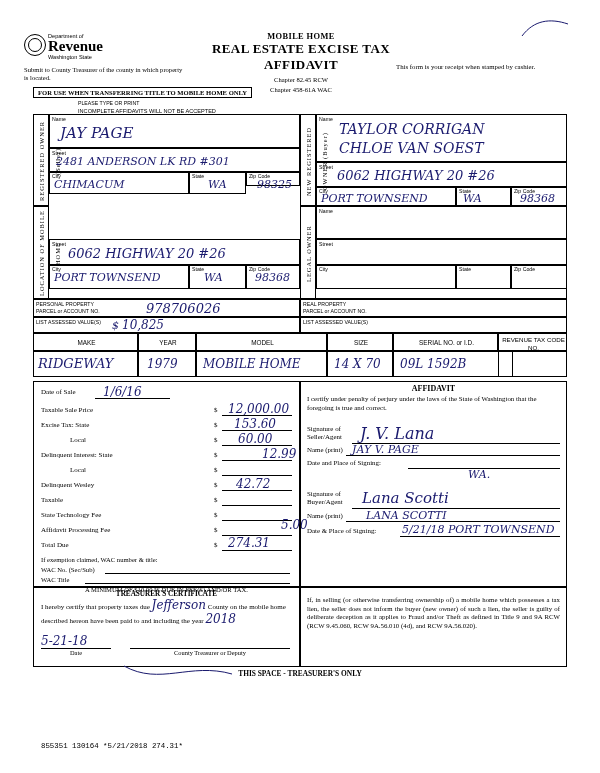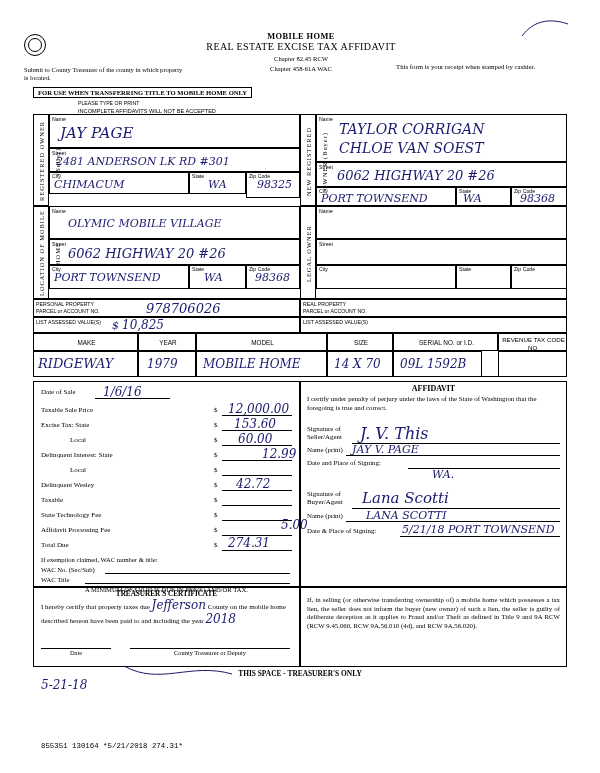--- a/index.html
+++ b/index.html
@@ -10,21 +10,21 @@
   .ctr{text-align:center;}
   
   #hdr-logo{position:absolute;left:24px;top:33px;width:130px;}
   #hdr-logo .dep{font-size:5.6px;font-family:"Liberation Sans",sans-serif;}
   #hdr-logo .rev{font-size:15px;font-weight:bold;font-family:"Liberation Serif",serif;line-height:15px;}
   #hdr-logo .wash{font-size:5.6px;font-family:"Liberation Sans",sans-serif;}
   .seal{position:absolute;left:24px;top:34px;width:20px;height:20px;border-radius:50%;border:1px solid #000;}
   .seal:after{content:"";position:absolute;left:3px;top:3px;right:3px;bottom:3px;border-radius:50%;border:1px solid #000;}
   #title{position:absolute;left:186px;top:32px;width:230px;text-align:center;}
   #title .t1{font-size:8.4px;font-weight:bold;letter-spacing:.4px;}
-  #title .t2{font-size:10px;font-weight:normal;letter-spacing:.4px;}
+  #title .t2{font-size:13px;font-weight:bold;letter-spacing:.4px;}
   #title .t3{font-size:6.6px;margin-top:3px;}
   #submit{position:absolute;left:24px;top:66px;width:160px;font-size:6.6px;line-height:8.4px;}
   #receipt{position:absolute;left:396px;top:62px;width:160px;font-size:6.8px;line-height:9px;}
   #usebox{position:absolute;left:33px;top:87px;border:1px solid #000;padding:1px 4px;font-size:6.6px;font-weight:bold;}
   #pleasetype{position:absolute;left:78px;top:100px;font-size:5.2px;font-family:"Liberation Sans",sans-serif;}
   #incomplete{position:absolute;left:78px;top:108px;font-size:5.6px;font-family:"Liberation Sans",sans-serif;}
   .cell{position:absolute;border:1px solid #000;box-sizing:border-box;}
   .vert{writing-mode:vertical-rl;transform:rotate(180deg);text-align:center;font-size:6.4px;font-family:"Liberation Serif",serif;letter-spacing:1px;line-height:8px;}
   .flab{position:absolute;font-size:5.2px;font-family:"Liberation Sans",sans-serif;}
   .entry{position:absolute;font-family:"DejaVu Serif",serif;font-style:italic;color:#1a1a6e;}
@@ -34,20 +34,25 @@
   #footer{position:absolute;left:24px;top:742px;font-size:7.4px;font-family:"Liberation Mono",monospace;margin-left:17px;}
   .thisspace{position:absolute;left:0;top:669px;width:600px;text-align:center;font-size:7.4px;font-weight:bold;}
   .scrib{position:absolute;pointer-events:none;}
 </style>
 </head>
 <body>
 
 <div class="page">
 
   <div class="seal"></div>
+  <div id="hdr-logo" style="left:48px;top:33px;">
+    <div class="dep">Department of</div>
+    <div class="rev">Revenue</div>
+    <div class="wash">Washington State</div>
+  </div>
 
   <div id="title">
     <div class="t1">MOBILE HOME</div>
     <div class="t2">REAL ESTATE EXCISE TAX AFFIDAVIT</div>
     <div class="t3">Chapter 82.45 RCW</div>
     <div class="t3">Chapter 458-61A WAC</div>
   </div>
 
   <div id="submit">Submit to County Treasurer of the county in which property is located.</div>
   <div id="receipt">This form is your receipt when stamped by cashier.</div>
@@ -79,29 +84,25 @@
     <div class="entry" style="left:6px;top:6px;font-size:11px;">2481 ANDERSON LK RD #301</div>
   </div>
   <div class="cell" style="left:49px;top:172px;width:140px;height:22px;">
     <div class="flab" style="left:2px;top:0px;">City</div>
     <div class="entry" style="left:4px;top:5px;font-size:11px;">CHIMACUM</div>
   </div>
   <div class="cell" style="left:189px;top:172px;width:57px;height:22px;">
     <div class="flab" style="left:2px;top:0px;">State</div>
     <div class="entry" style="left:18px;top:5px;font-size:11px;">WA</div>
   </div>
-  <div class="cell" style="left:246px;top:172px;width:54px;height:26px;">
+  <div class="cell" style="left:246px;top:172px;width:54px;height:14px;">
     <div class="flab" style="left:2px;top:0px;">Zip Code</div>
     <div class="entry" style="left:10px;top:5px;font-size:11px;">98325</div>
   </div>
 
-  <div class="cell" style="left:49px;top:206px;width:251px;height:33px;">
-    <div class="flab" style="left:2px;top:1px;">Name</div>
-    <div class="entry" style="left:18px;top:10px;font-size:11px;">OLYMIC MOBILE VILLAGE</div>
-  </div>
   <div class="cell" style="left:49px;top:239px;width:251px;height:26px;">
     <div class="flab" style="left:2px;top:1px;">Street</div>
     <div class="entry" style="left:18px;top:6px;font-size:13px;">6062 HIGHWAY 20 #26</div>
   </div>
   <div class="cell" style="left:49px;top:265px;width:140px;height:24px;">
     <div class="flab" style="left:2px;top:0px;">City</div>
     <div class="entry" style="left:4px;top:5px;font-size:11px;">PORT TOWNSEND</div>
   </div>
   <div class="cell" style="left:189px;top:265px;width:57px;height:24px;">
     <div class="flab" style="left:2px;top:0px;">State</div>
@@ -195,21 +196,21 @@
   </div>
   <div class="cell" style="left:138px;top:351px;width:58px;height:26px;">
     <div class="entry" style="left:8px;top:5px;font-size:12px;">1979</div>
   </div>
   <div class="cell" style="left:196px;top:351px;width:131px;height:26px;">
     <div class="entry" style="left:6px;top:5px;font-size:12px;">MOBILE HOME</div>
   </div>
   <div class="cell" style="left:327px;top:351px;width:66px;height:26px;">
     <div class="entry" style="left:6px;top:5px;font-size:12px;">14 X 70</div>
   </div>
-  <div class="cell" style="left:393px;top:351px;width:89px;height:26px;">
+  <div class="cell" style="left:393px;top:351px;width:120px;height:26px;">
     <div class="entry" style="left:6px;top:5px;font-size:12px;">09L 1592B</div>
   </div>
   <div class="cell" style="left:498px;top:351px;width:69px;height:26px;"></div>
 
   <div class="cell" style="left:33px;top:381px;width:267px;height:206px;"></div>
 
   <div class="lft" style="position:absolute;left:41px;top:388px;">Date of Sale</div>
   <div class="hl" style="left:95px;top:398px;width:75px;"></div>
   <div class="entry" style="left:103px;top:385px;font-size:12px;">1/6/16</div>
 
@@ -271,29 +272,29 @@
   <div class="lft" style="position:absolute;left:41px;top:576px;font-size:6.6px;">WAC Title</div>
   <div class="hl" style="left:85px;top:583px;width:205px;"></div>
   <div class="ctr" style="position:absolute;left:33px;top:586px;width:267px;font-size:6.6px;">A MINIMUM OF $10.00 IS DUE IN FEE(S) AND/OR TAX.</div>
 
   <div class="cell" style="left:300px;top:381px;width:267px;height:206px;"></div>
   <div class="ctr bold" style="position:absolute;left:300px;top:384px;width:267px;font-size:8px;">AFFIDAVIT</div>
   <div style="position:absolute;left:307px;top:395px;width:253px;font-size:6.9px;line-height:8.6px;">I certify under penalty of perjury under the laws of the State of Washington that the foregoing is true and correct.</div>
 
   <div style="position:absolute;left:307px;top:425px;font-size:6.9px;line-height:8px;">Signature of<br>Seller/Agent</div>
   <div class="hl" style="left:352px;top:443px;width:208px;"></div>
-  <div class="sig" style="position:absolute;left:360px;top:424px;font-size:16px;">J. V. This</div>
+  <div class="sig" style="position:absolute;left:360px;top:424px;font-size:16px;">J. V. Lana</div>
 
   <div style="position:absolute;left:307px;top:446px;font-size:6.9px;">Name (print)</div>
   <div class="hl" style="left:346px;top:455px;width:214px;"></div>
   <div class="entry" style="left:352px;top:443px;font-size:11px;">JAY V. PAGE</div>
 
   <div style="position:absolute;left:307px;top:459px;font-size:6.9px;">Date and Place of Signing:</div>
   <div class="hl" style="left:408px;top:468px;width:152px;"></div>
-  <div class="entry" style="left:432px;top:468px;font-size:11px;">WA.</div>
+  <div class="entry" style="left:468px;top:468px;font-size:11px;">WA.</div>
 
   <div style="position:absolute;left:307px;top:490px;font-size:6.9px;line-height:8px;">Signature of<br>Buyer/Agent</div>
   <div class="hl" style="left:352px;top:508px;width:208px;"></div>
   <div class="sig" style="position:absolute;left:362px;top:489px;font-size:15px;">Lana Scotti</div>
 
   <div style="position:absolute;left:307px;top:512px;font-size:6.9px;">Name (print)</div>
   <div class="hl" style="left:346px;top:521px;width:214px;"></div>
   <div class="entry" style="left:366px;top:509px;font-size:11px;">LANA SCOTTI</div>
 
   <div style="position:absolute;left:307px;top:527px;font-size:6.9px;">Date &amp; Place of Signing:</div>
@@ -305,21 +306,21 @@
 
   <div class="cell" style="left:33px;top:587px;width:267px;height:80px;"></div>
   <div class="ctr bold" style="position:absolute;left:33px;top:590px;width:267px;font-size:7.2px;">TREASURER'S CERTIFICATE</div>
   <div style="position:absolute;left:41px;top:600px;width:250px;font-size:7px;line-height:11.5px;">
     <span>I hereby certify that property taxes due</span>
     <span class="sig" style="font-size:12px;">Jefferson</span>
     <span>County on the mobile home described hereon have been paid to and including the year</span>
     <span class="sig" style="font-size:12px;">2018</span>
   </div>
   <div class="hl" style="left:41px;top:648px;width:70px;"></div>
-  <div class="entry" style="left:41px;top:634px;font-size:12px;margin-top:44px;">5-21-18</div>
+  <div class="entry" style="left:41px;top:634px;font-size:12px;">5-21-18</div>
   <div class="ctr" style="position:absolute;left:41px;top:649px;width:70px;font-size:6.4px;">Date</div>
   <div class="hl" style="left:130px;top:648px;width:160px;"></div>
   <div class="ctr" style="position:absolute;left:130px;top:649px;width:160px;font-size:6.4px;">County Treasurer or Deputy</div>
 
   <div class="thisspace">THIS SPACE - TREASURER'S ONLY</div>
 
   <div id="footer">855351 130164 *5/21/2018 274.31*</div>
 
   <svg class="scrib" style="left:520px;top:14px;" width="60" height="30">
     <path d="M2 22 C14 6, 30 4, 48 10" stroke="#1a1a6e" fill="none" stroke-width="1"></path>

